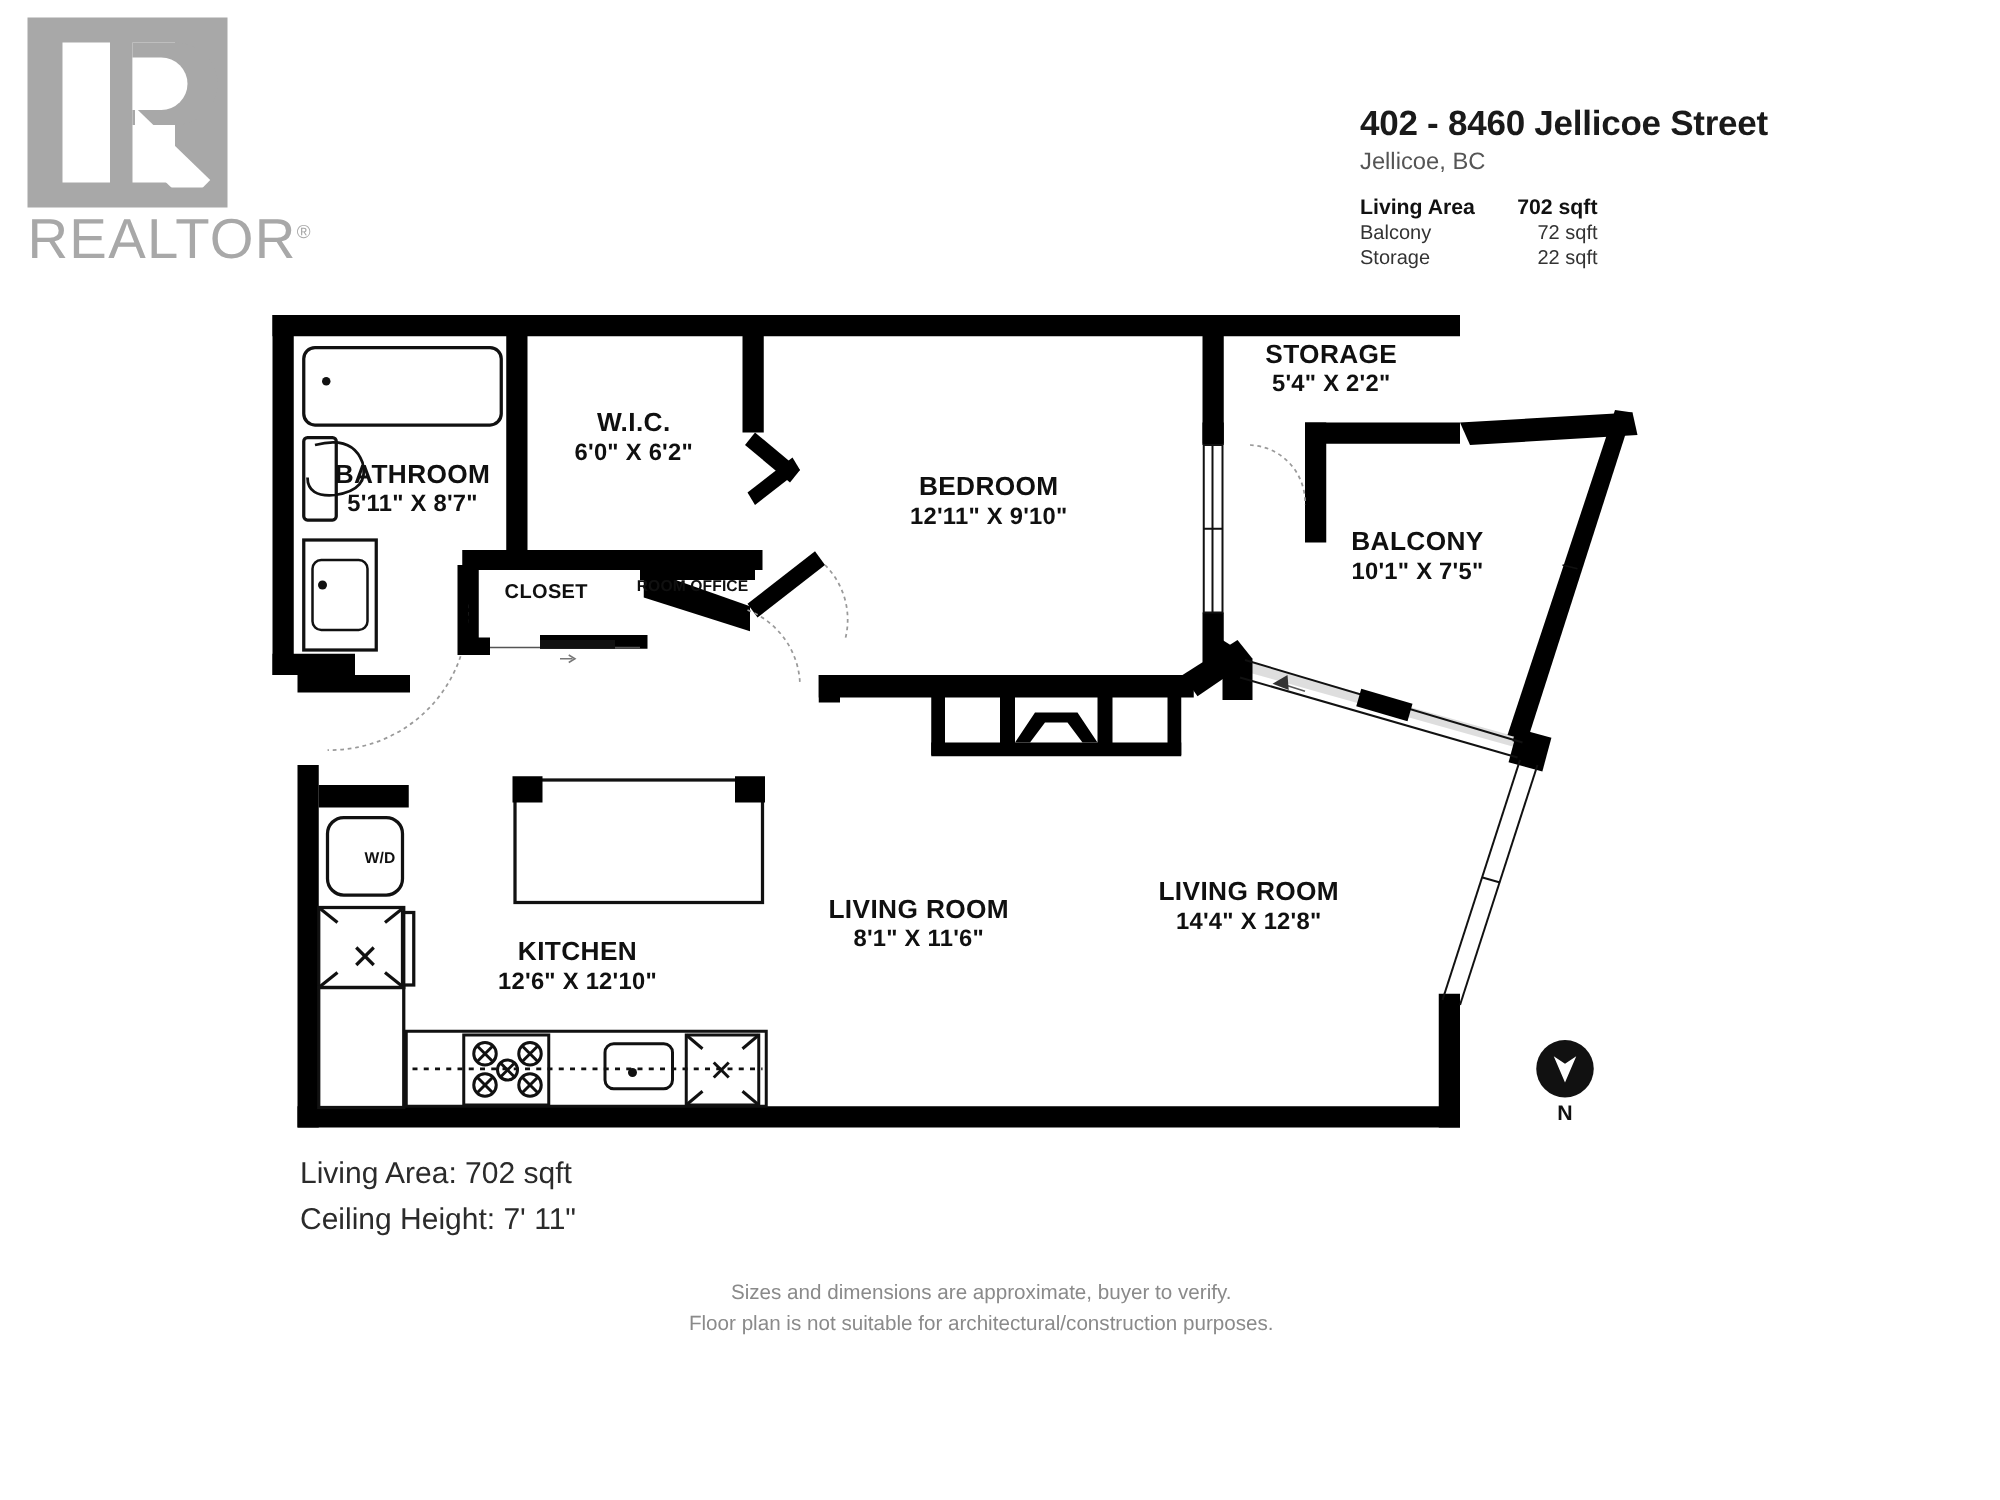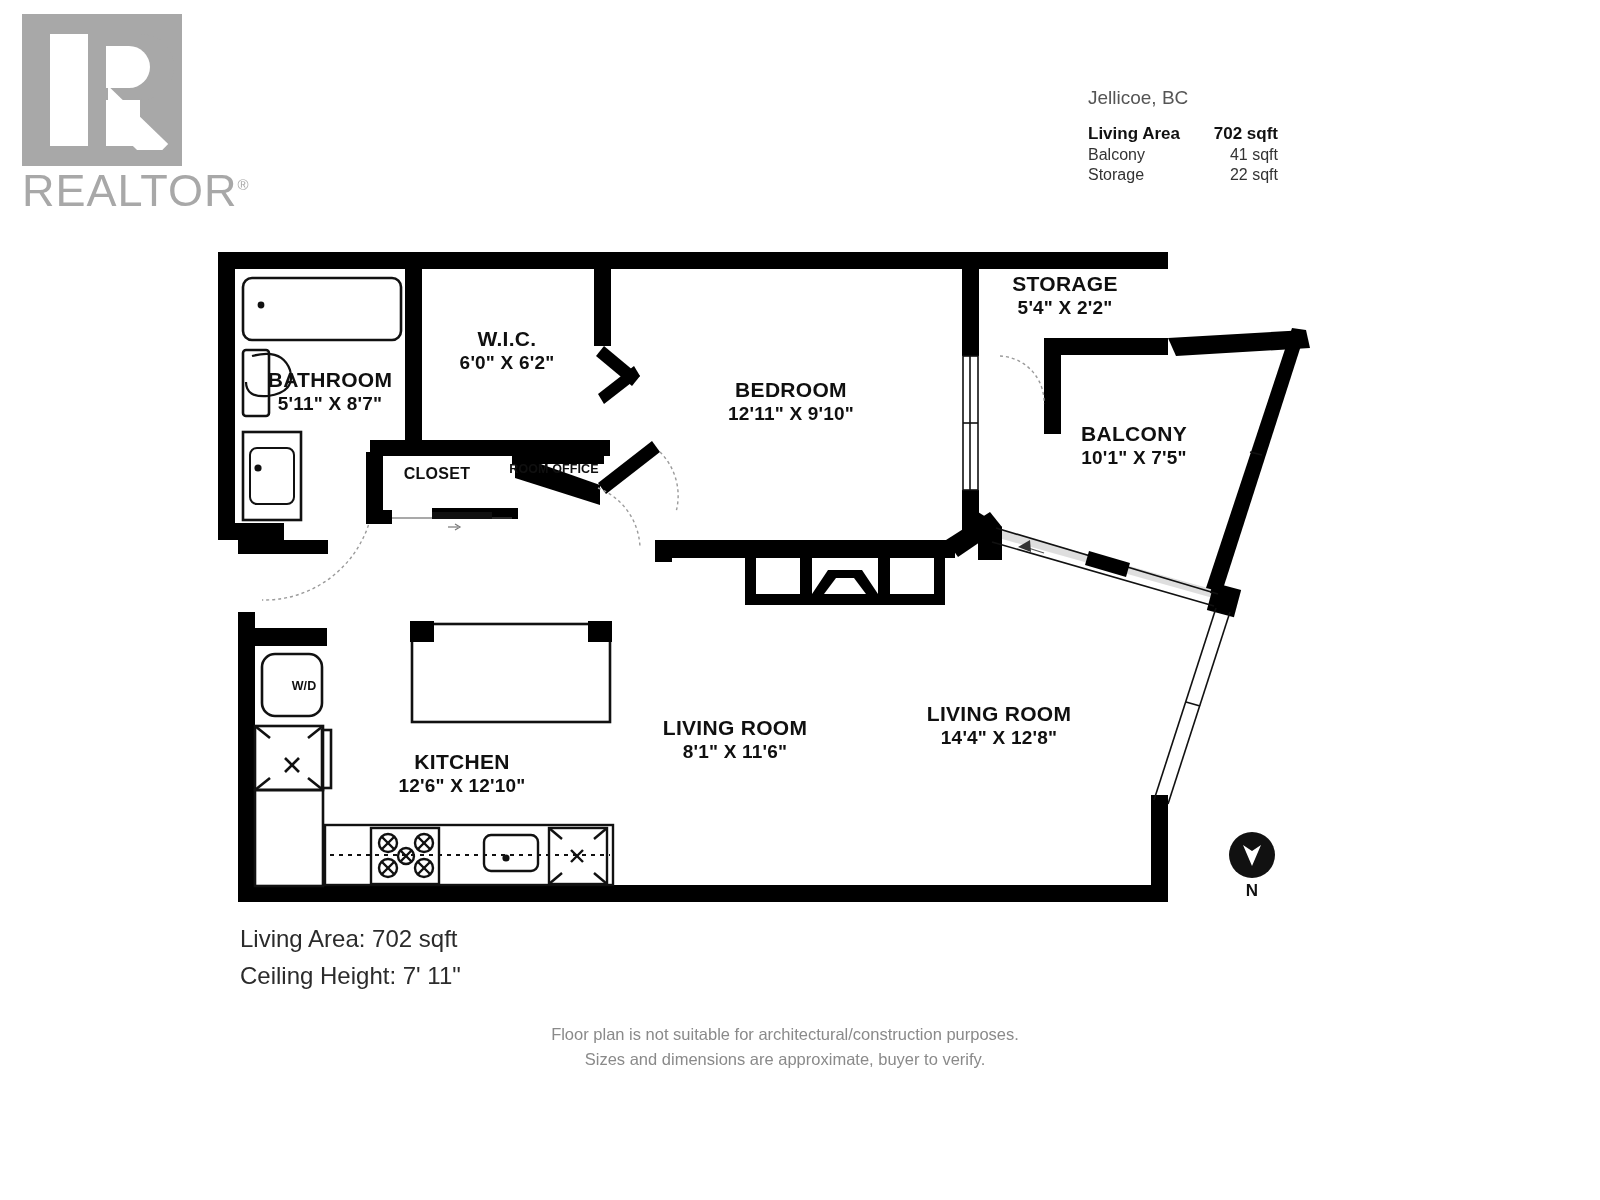--- a/index.html
+++ b/index.html
@@ -207,30 +207,31 @@
     <div class="bar"></div>
     <div class="rstem"></div>
     <div class="rbowl"></div>
     <div class="rbowl-inner"></div>
     <div class="rleg"></div>
   </div>
   <div class="wordmark"><span>REALTOR</span><sup>®</sup></div>
 </div>
 
 <div id="title-block">
+  <div class="addr">402 - 8460 Jellicoe Street</div>
   <div class="city">Jellicoe, BC</div>
   <table id="area-table">
     <tbody>
         <tr class="primary">
       <td>Living Area</td>
       <td class="v">702 sqft</td>
     </tr>
     <tr>
       <td>Balcony</td>
-      <td class="v">41 sqft</td>
+      <td class="v">72 sqft</td>
     </tr>
     <tr>
       <td>Storage</td>
       <td class="v">22 sqft</td>
     </tr>
   </tbody>
     </table>
 </div>
 
 <svg id="plan" viewBox="0 0 1600 1200">
@@ -488,15 +489,15 @@
   </div>
   <div class="n">N</div>
 </div>
 
 <div id="summary">
   <div>Living Area: 702 sqft</div>
   <div>Ceiling Height: 7' 11"</div>
 </div>
 
 <div id="disclaimer">
+  <div>Sizes and dimensions are approximate, buyer to verify.</div>
   <div>Floor plan is not suitable for architectural/construction purposes.</div>
-  <div>Sizes and dimensions are approximate, buyer to verify.</div>
 </div>
 
 </body></html>

